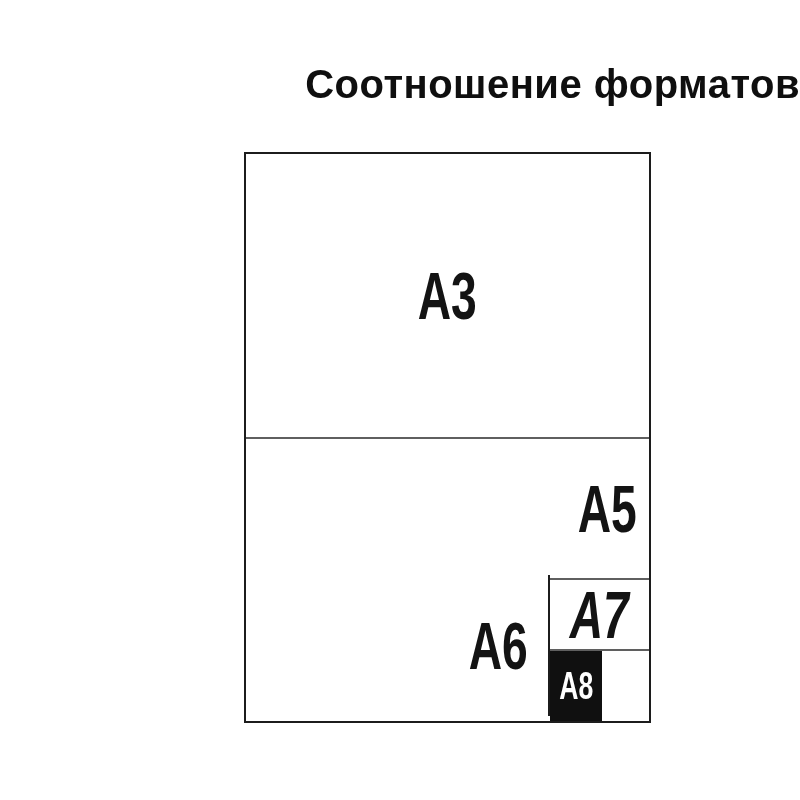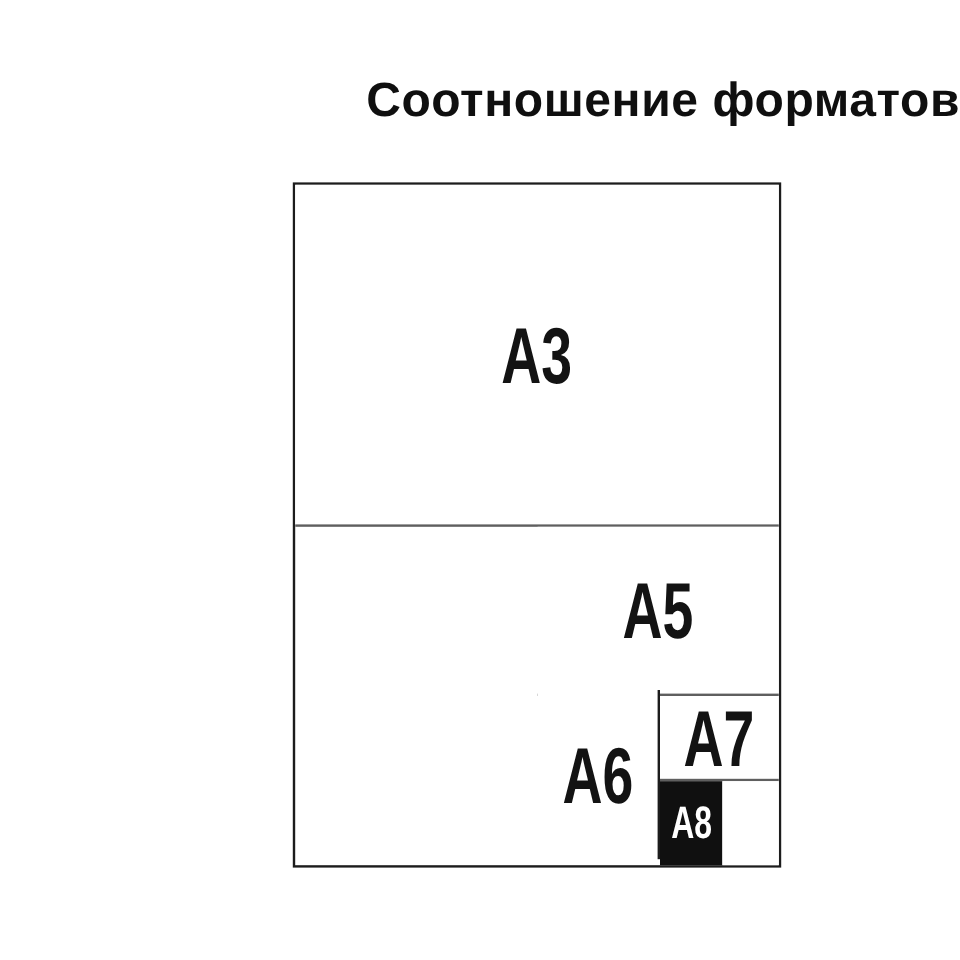--- a/index.html
+++ b/index.html
@@ -55,25 +55,25 @@
     color: #131313;
     transform: scaleX(0.70);
     transform-origin: center;
     white-space: nowrap;
   }
   
   .cell-a3 { left: 0; top: 0; width: 403px; height: 285px; border-bottom: 2px solid #5f5f5f; }
   
   .cell-a4 { left: 0; top: 285px; width: 202px; height: 282px; border-right: 2px solid #1c1c1c; }
   
-  .cell-a5 { left: 202px; top: 285px; width: 201px; height: 141px; border-bottom: 2px solid #5f5f5f; }
+  .cell-a5 { left: 202px; top: 285px; width: 201px; height: 141px; border-bottom: 2px solid #5f5f5f; justify-content: flex-end; }
   
   .cell-a6 { left: 202px; top: 421px; width: 102px; height: 141px; border-right: 2px solid #1c1c1c; }
   
-  .cell-a7 { left: 304px; top: 426px; width: 99px; height: 71px; border-bottom: 2px solid #5f5f5f; }
+  .cell-a7 { left: 304px; top: 426px; width: 99px; height: 71px; border-bottom: 2px solid #5f5f5f; font-style: italic; }
   
   .cell-a8 { left: 304px; top: 497px; width: 52px; height: 70px; background: #101010; text-align: center; }
   .cell-a8 .fmt-label { font-size: 38px; color: #ffffff; }
   
   .cell-rest { left: 356px; top: 497px; width: 47px; height: 70px; }
 </style>
 </head>
 <body>
 
 <div class="canvas">

